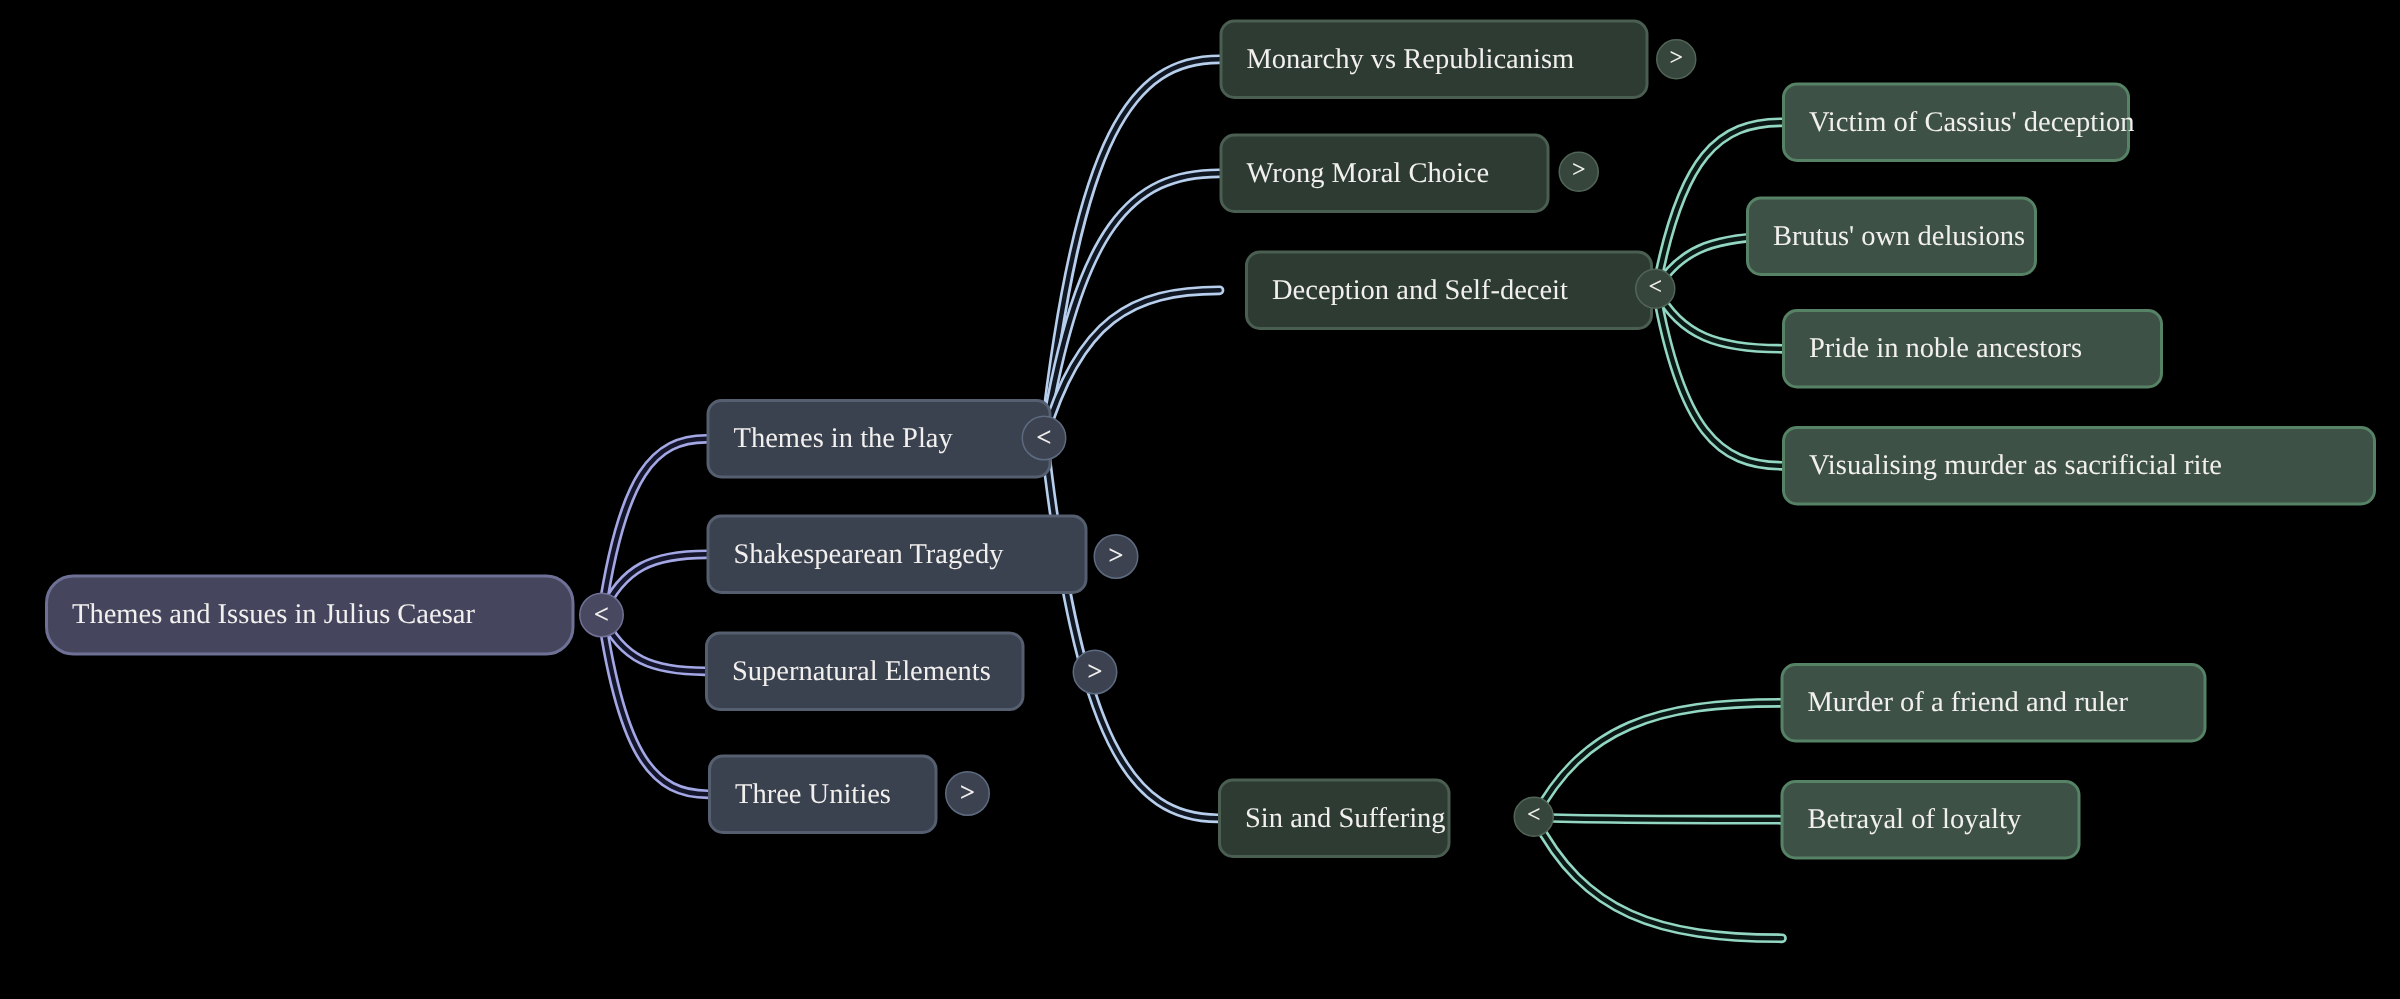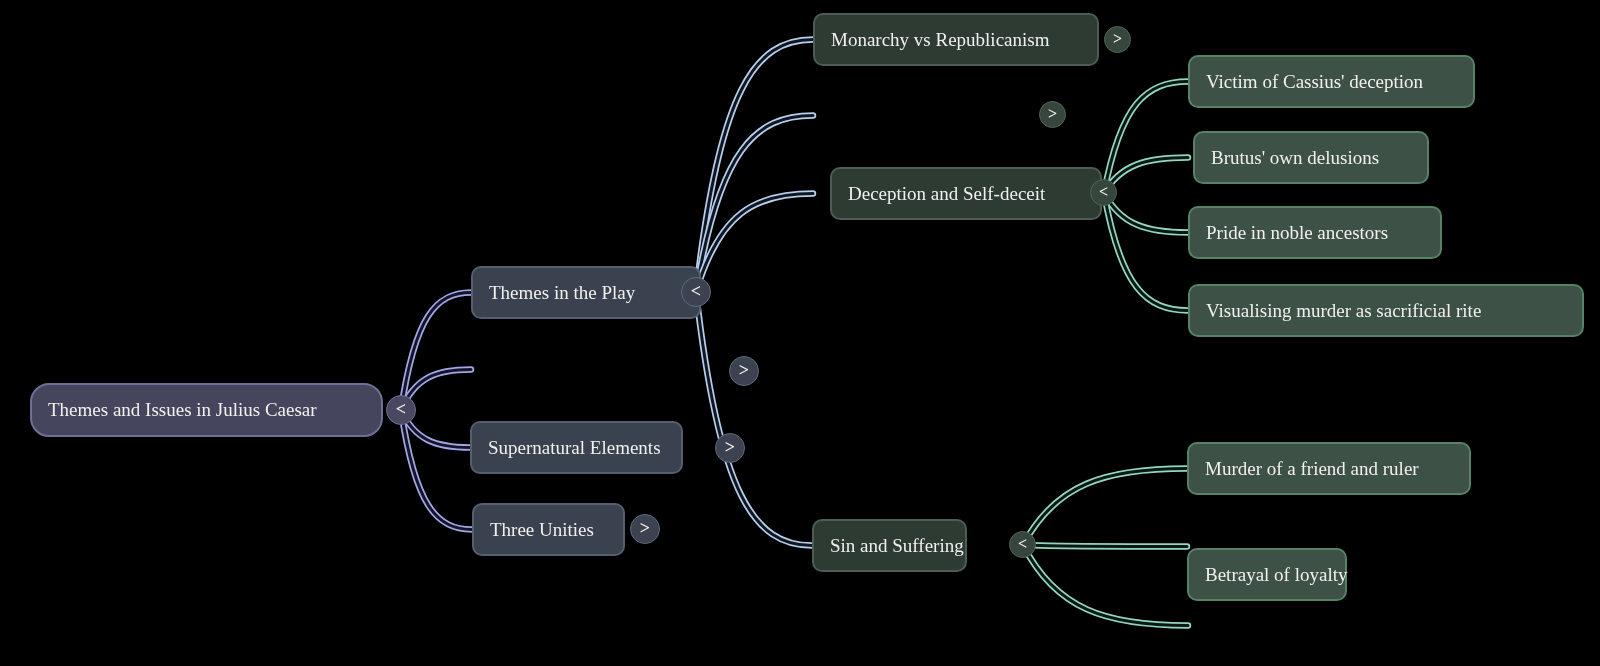--- a/index.html
+++ b/index.html
@@ -70,39 +70,41 @@
       <path d="M 1023 545 C 1056 609.4, 1105.5 625.5, 1188 625.5" class="edge-teal"></path>
       <path d="M 1023 545 C 1056 609.4, 1105.5 625.5, 1188 625.5" class="edge-teal-core"></path>
     </svg>
 
   <div class="node root" style="left:30px;top:383px;width:353px;">Themes and Issues in Julius Caesar</div>
   <div class="toggle rootc" style="left:386px;top:395px;">&lt;</div>
 
   <div class="node slate" style="left:471px;top:266px;width:230px;">Themes in the Play</div>
   <div class="toggle slatec" style="left:681px;top:277px;">&lt;</div>
 
+  <div class="node slate" style="left:471px;top:343px;width:254px;">Shakespearean Tragedy</div>
   <div class="toggle slatec" style="left:729px;top:356px;">&gt;</div>
 
   <div class="node slate" style="left:470px;top:421px;width:213px;">Supernatural Elements</div>
   <div class="toggle slatec" style="left:715px;top:433px;">&gt;</div>
 
   <div class="node slate" style="left:472px;top:503px;width:153px;">Three Unities</div>
   <div class="toggle slatec" style="left:630px;top:514px;">&gt;</div>
 
   <div class="node green" style="left:813px;top:13px;width:286px;">Monarchy vs Republicanism</div>
   <div class="toggle greenc" style="left:1104px;top:26px;">&gt;</div>
 
+  <div class="node green" style="left:813px;top:89px;width:220px;">Wrong Moral Choice</div>
   <div class="toggle greenc" style="left:1039px;top:101px;">&gt;</div>
 
   <div class="node green" style="left:830px;top:167px;width:272px;">Deception and Self-deceit</div>
   <div class="toggle greenc" style="left:1090px;top:179px;">&lt;</div>
 
   <div class="node green" style="left:812px;top:519px;width:155px;">Sin and Suffering</div>
   <div class="toggle greenc" style="left:1009px;top:531px;">&lt;</div>
 
-  <div class="node leaf" style="left:1188px;top:55px;width:287px;">Victim of Cassius' deception</div>
-  <div class="node leaf" style="left:1193px;top:131px;width:236px;">Brutus' own delusions</div>
+  <div class="node leaf" style="left:1188px;top:55px;width:232px;">Victim of Cassius' deception</div>
+  <div class="node leaf" style="left:1164px;top:131px;width:194px;">Brutus' own delusions</div>
   <div class="node leaf" style="left:1188px;top:206px;width:254px;">Pride in noble ancestors</div>
   <div class="node leaf" style="left:1188px;top:284px;width:396px;">Visualising murder as sacrificial rite</div>
 
   <div class="node leaf" style="left:1187px;top:442px;width:284px;">Murder of a friend and ruler</div>
-  <div class="node leaf" style="left:1187px;top:520px;width:160px;margin-top:28px;">Betrayal of loyalty</div>
+  <div class="node leaf" style="left:1187px;top:520px;width:200px;">Betrayal of loyalty</div>
 </div>
 
 </body></html>

